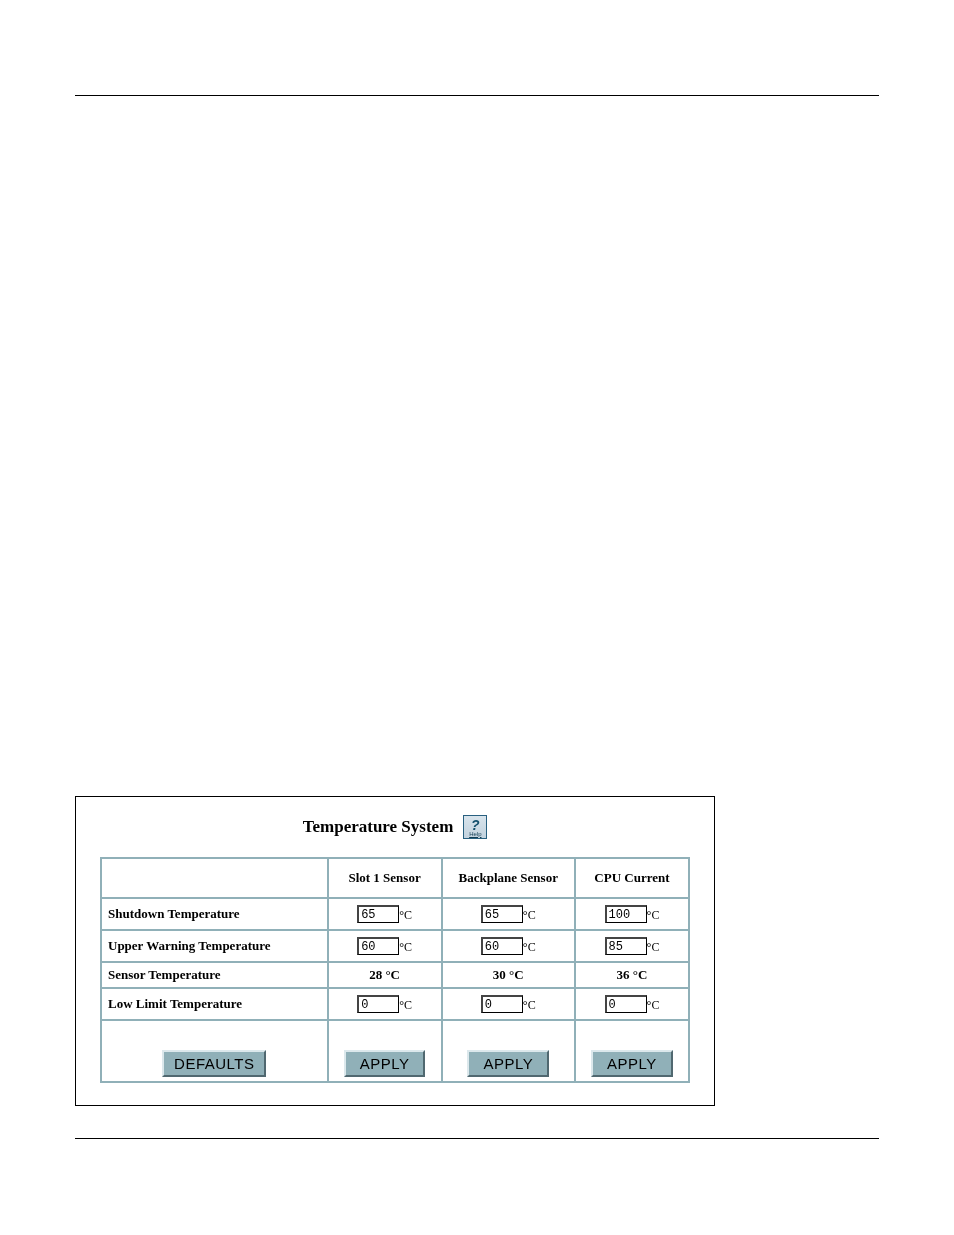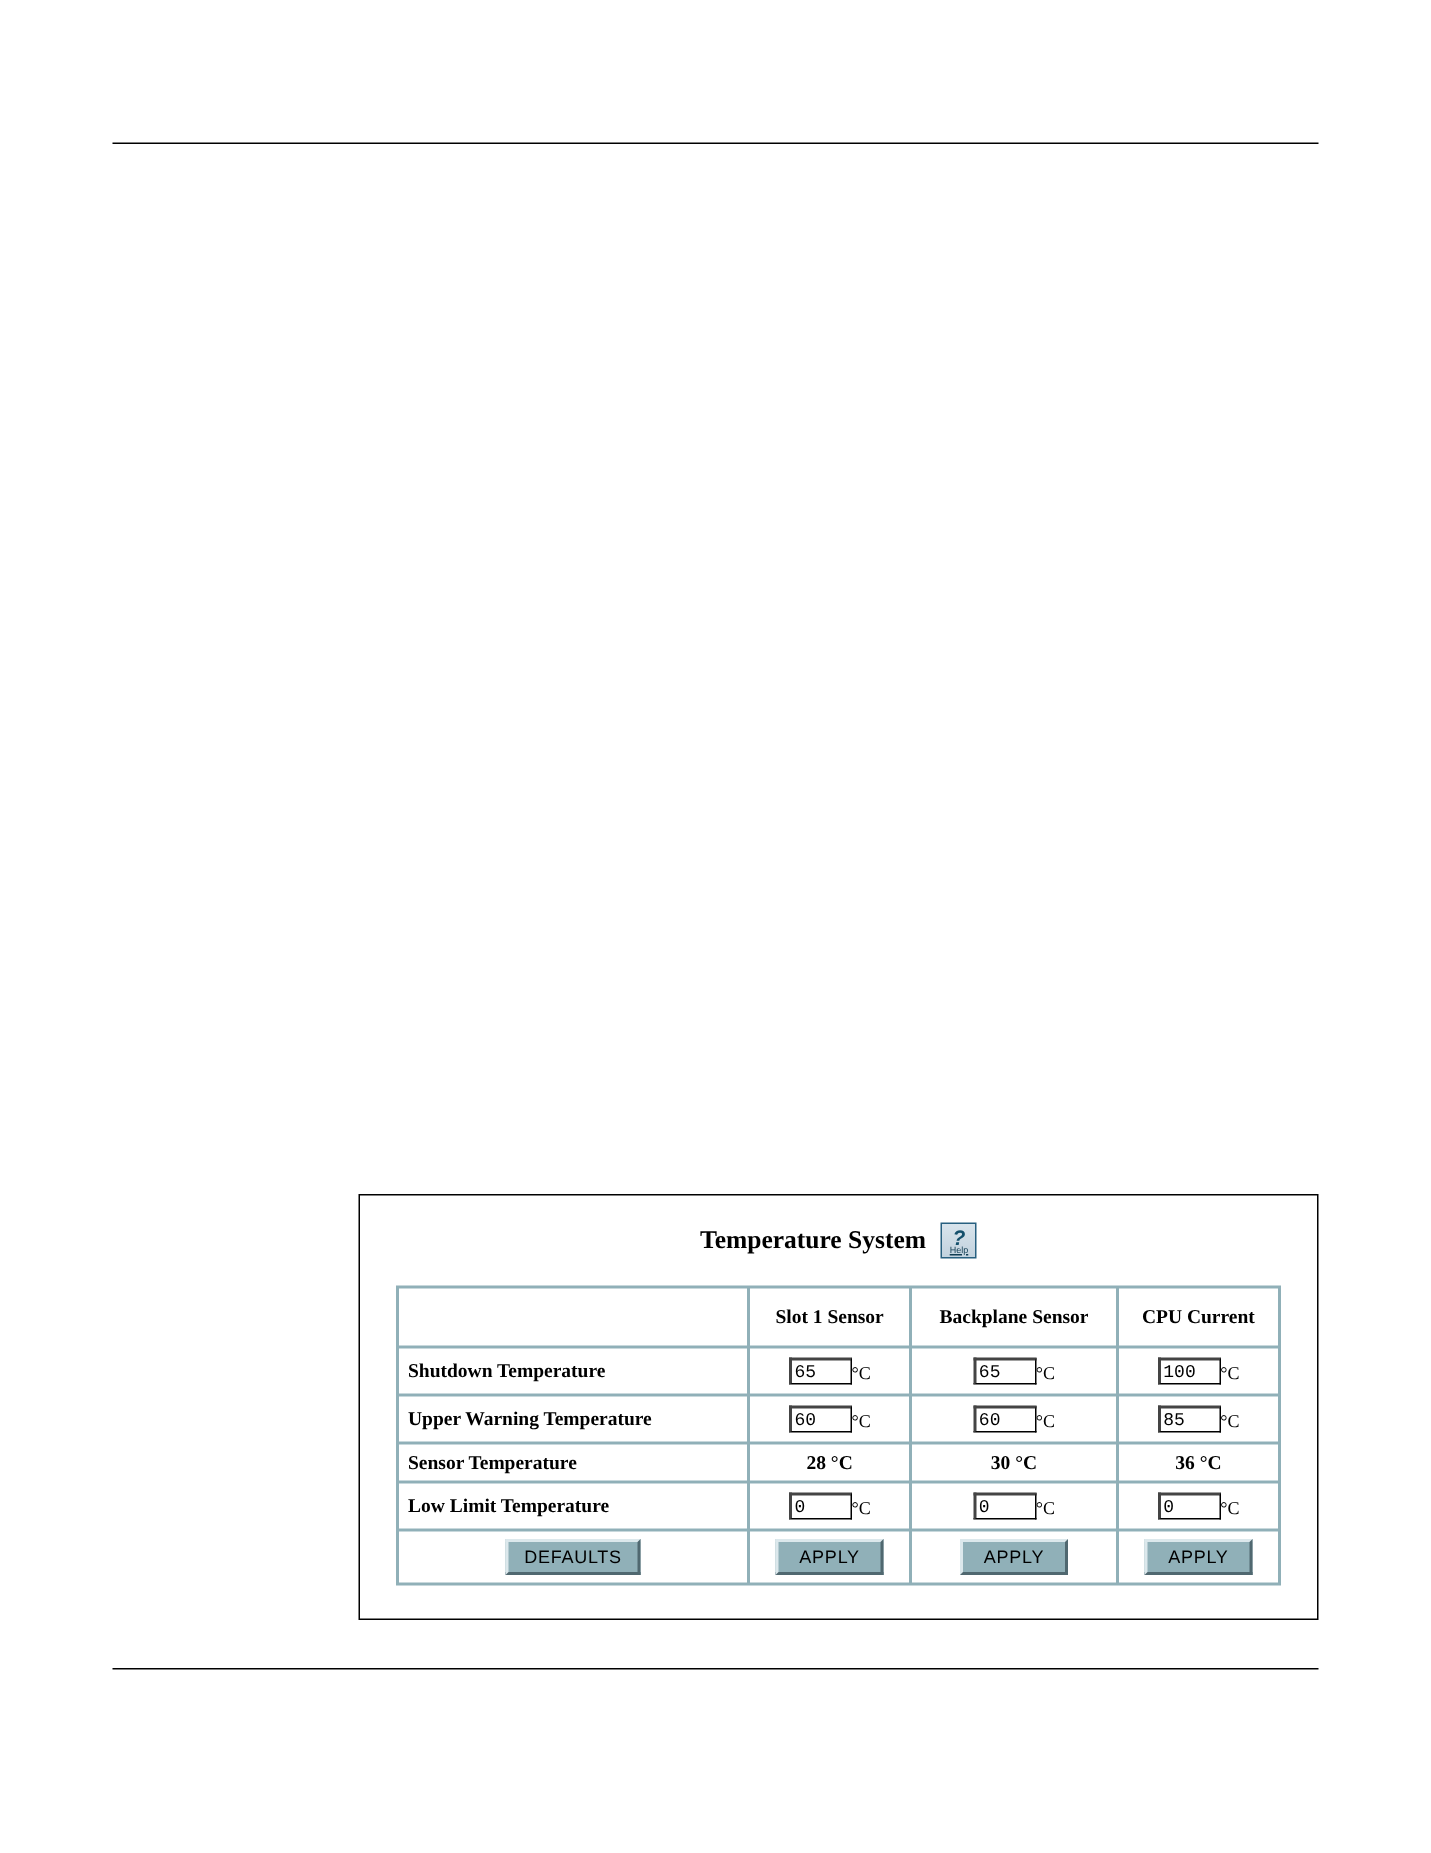--- a/index.html
+++ b/index.html
@@ -13,21 +13,21 @@
     .page {
       padding: 95px 75px 0 75px;
     }
     .hr-top {
       border: none;
       border-top: 1.5px solid #000;
       margin-bottom: 700px;
     }
     .panel-wrap {
       display: flex;
-      justify-content: flex-end;
+      justify-content: flex-start;
     }
     .panel {
       border: 1px solid #000;
       width: 640px;
       padding: 18px 24px 22px 24px;
     }
     .panel-title-row {
       display: flex;
       justify-content: center;
       align-items: center;
@@ -134,30 +134,31 @@
       font-size: 12px;
       position: relative;
       top: 1px;
     }
     .btn-row td {
       height: 34px;
       text-align: center;
     }
     .btn {
       font-family: Arial, sans-serif;
-      font-size: 12px;
+      font-size: 15px;
       letter-spacing: 0.5px;
       background: #90b0b8;
       border-top: 2px solid #dce8ec;
       border-left: 2px solid #dce8ec;
       border-right: 2px solid #506870;
       border-bottom: 2px solid #506870;
       padding: 3px 14px;
       cursor: pointer;
       color: #000;
+      margin-top: 25px;
     }
     .btn-defaults {
       padding: 3px 10px;
     }
     .hr-bottom {
       border: none;
       border-top: 1.5px solid #000;
       margin-top: 32px;
     }
   </style>

